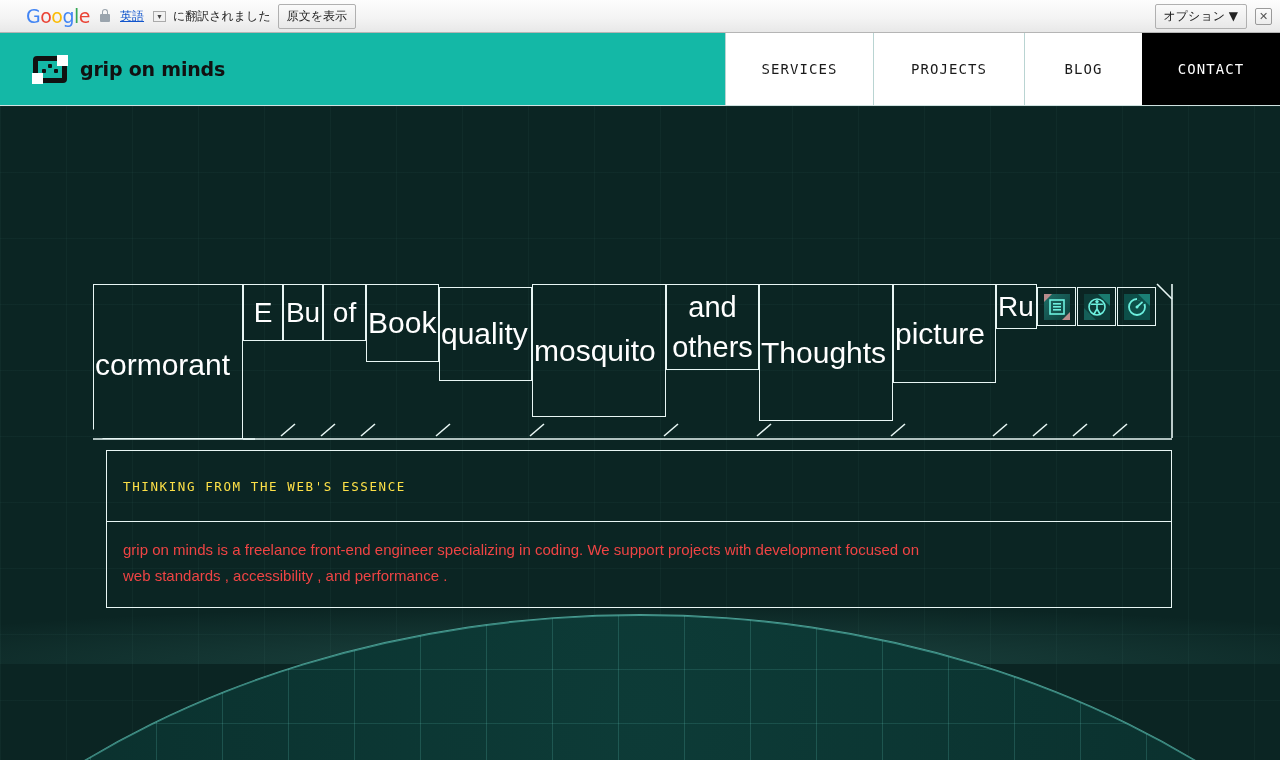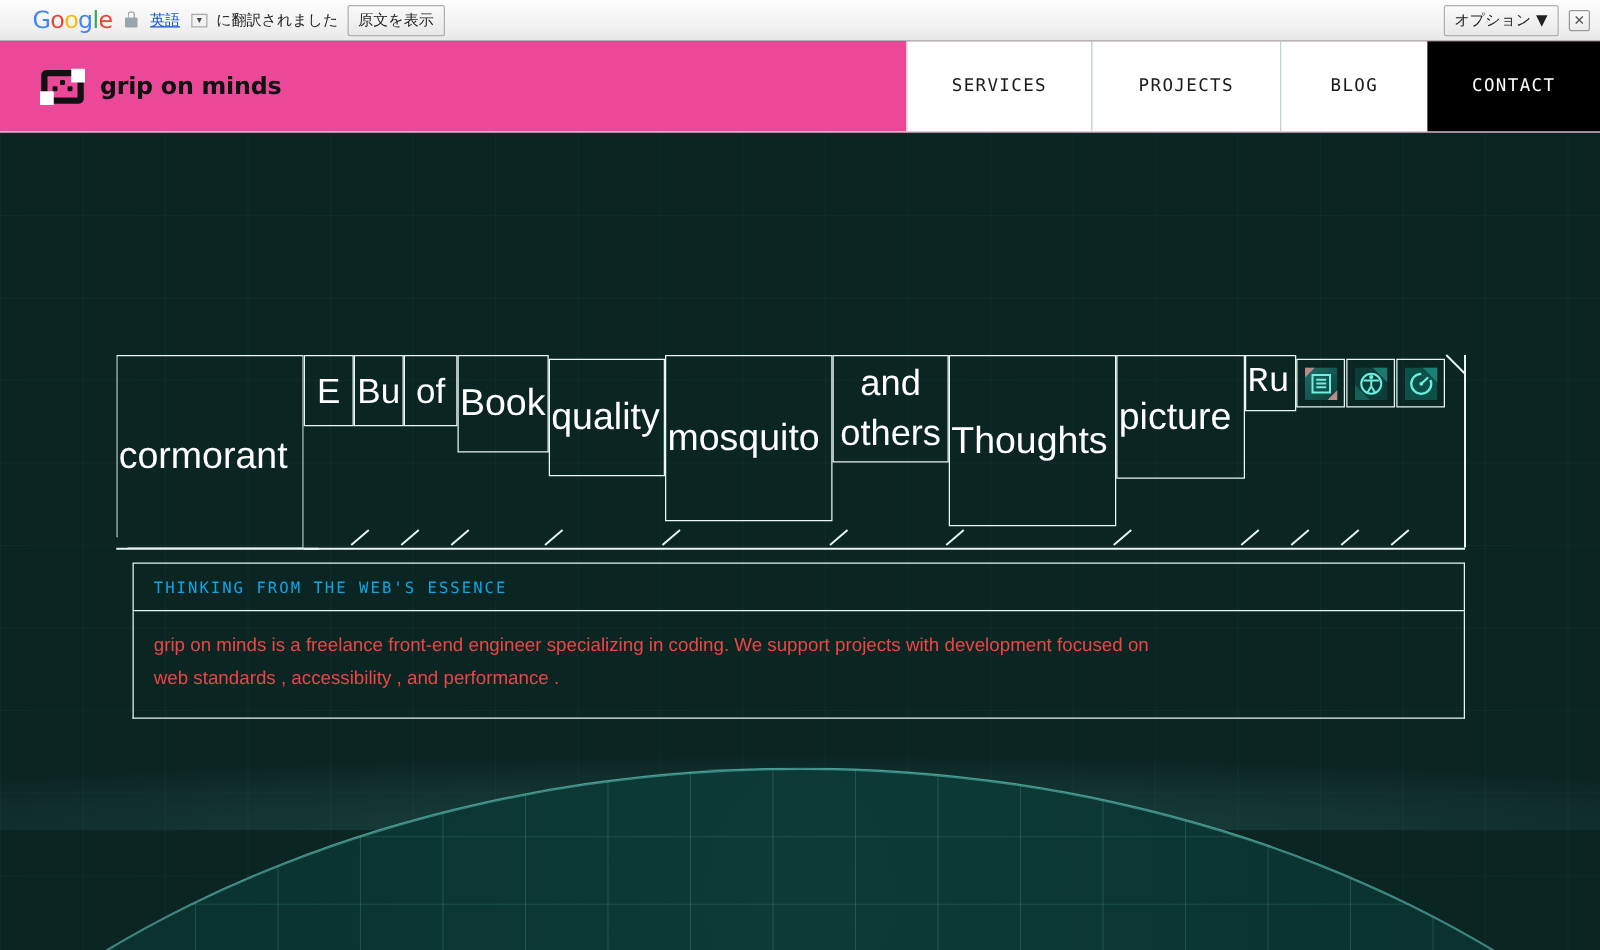--- a/index.html
+++ b/index.html
@@ -62,21 +62,21 @@
     width: 17px; height: 17px; font-size: 11px; color: #555;
     display: flex; align-items: center; justify-content: center;
     border-radius: 2px; cursor: pointer; font-family: "DejaVu Sans", sans-serif;
   }
 
   
   #site-header {
     position: absolute;
     left: 0; top: 33px;
     width: 1280px; height: 73px;
-    background: #ec4899;
+    background: #14b8a6;
     display: flex; align-items: stretch;
     z-index: 50;
     border-bottom: 1px solid #cfe2e0;
   }
   #brand { display: flex; align-items: center; padding-left: 33px; gap: 13px; flex: 0 0 auto; }
   #brand-mark {
     width: 34px; height: 27px; position: relative;
   }
   #brand-mark .frame {
     position: absolute; inset: 0;
@@ -177,25 +177,25 @@
     cursor: pointer;
   }
   .icon-tile svg { display: block; }
 
   
   #tick-rule { position: absolute; left: 0; top: 0; width: 1280px; height: 654px; pointer-events: none; }
 
   
   #caption-wrap { position: absolute; left: 106px; top: 344px; width: 1066px; }
   #caption-top {
-    height: 39px;
+    height: 72px;
     border: 1.6px solid #e8f6f4;
     display: flex; align-items: center;
     padding-left: 16px;
-    color: #0ea5e9;
+    color: #fde047;
     font-family: "DejaVu Sans Mono", monospace;
     font-size: 12.5px;
     letter-spacing: 1.6px;
   }
   #caption-body {
     border: 1.6px solid #e8f6f4;
     border-top: none;
     padding: 15px 16px 18px 16px;
     color: #ef4444;
     font-size: 15px;
@@ -288,21 +288,21 @@
     </div>
 
     <div class="wbox" style="left:759px; top:178px; width:134px; height:137px; font-size:30px; align-items:center; justify-content:flex-start; padding-left:1px;">
       <span>Thoughts</span>
     </div>
 
     <div class="wbox" style="left:893px; top:178px; width:103px; height:99px; font-size:30px; align-items:center; justify-content:flex-start; padding-left:1px;">
       <span>picture</span>
     </div>
 
-    <div class="wbox" style="left:996px; top:178px; width:41px; height:45px; font-size:28px; align-items:center; justify-content:flex-start; padding-left:1px;font-family:Liberation Mono, monospace;">
+    <div class="wbox" style="left:996px; top:178px; width:41px; height:45px; font-size:28px; align-items:center; justify-content:flex-start; padding-left:1px;">
       <span>Ru</span>
     </div>
 
     <div class="icon-tile" style="left:1037px; top:181px;">
       <svg width="26" height="26" viewBox="0 0 26 26" aria-hidden="true">
         <defs>
           <linearGradient id="g1" x1="0" y1="0" x2="1" y2="1">
             <stop offset="0" stop-color="#1e6f68"></stop>
               <stop offset="1" stop-color="#0d3d39"></stop>
           </linearGradient>

